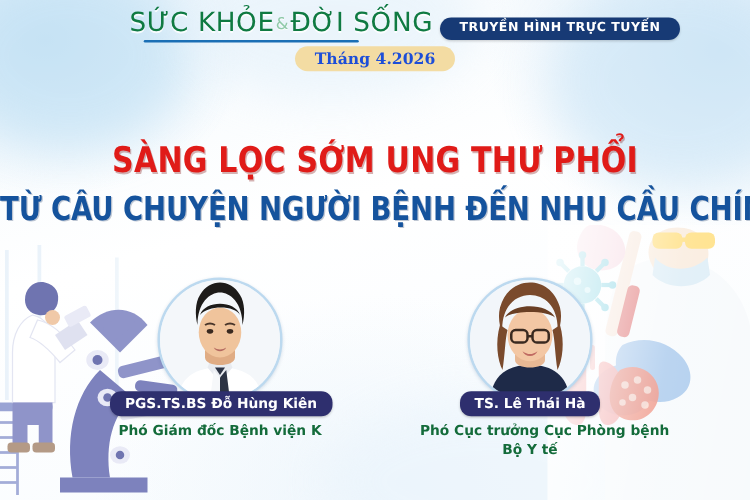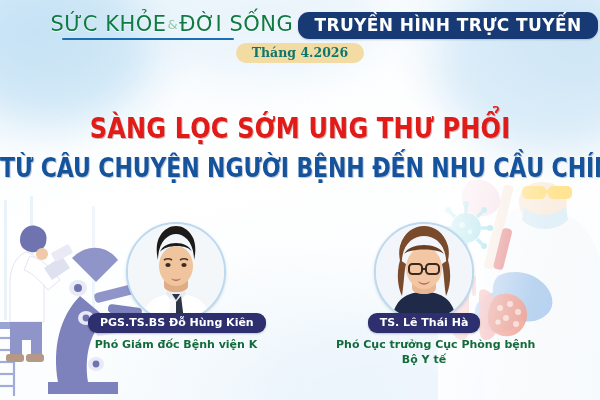--- a/index.html
+++ b/index.html
@@ -46,27 +46,27 @@
   .logo-amp{color:#8fc9a8;font-size:13px;vertical-align:2px;padding:0 1px;}
   .logo-sub{
     margin-top:3px;font-size:8.5px;letter-spacing:.45px;color:#2a6a56;
     font-weight:600;white-space:nowrap;
   }
   .logo-rule{width:172px;height:1.5px;background:#1b6fb5;margin:3px auto 0;border-radius:1px;}
 
   .pill-live{
     display:inline-block;margin-top:4px;
     background:#173a75;color:#ffffff;
-    font-weight:bold;font-size:17px;letter-spacing:.4px;
+    font-weight:bold;font-size:10px;letter-spacing:.4px;
     padding:3px 16px 4px;border-radius:11px;white-space:nowrap;
     box-shadow:0 1px 2px rgba(0,0,0,.18);
   }
   .pill-date{
     display:block;margin:3px auto 0;
-    background:#f3dca3;color:#0f766e;
+    background:#f3dca3;color:#1d4ed8;
     font-family:"DejaVu Serif","Liberation Serif",serif;
     font-weight:bold;font-size:12.5px;
     padding:2px 16px 3px;border-radius:10px;white-space:nowrap;width:max-content;
   }
 
   
   .h-red{
     position:absolute;left:0;right:0;top:112px;text-align:center;
     font-weight:bold;font-size:24px;letter-spacing:.2px;color:#e01b18;
     white-space:nowrap;

